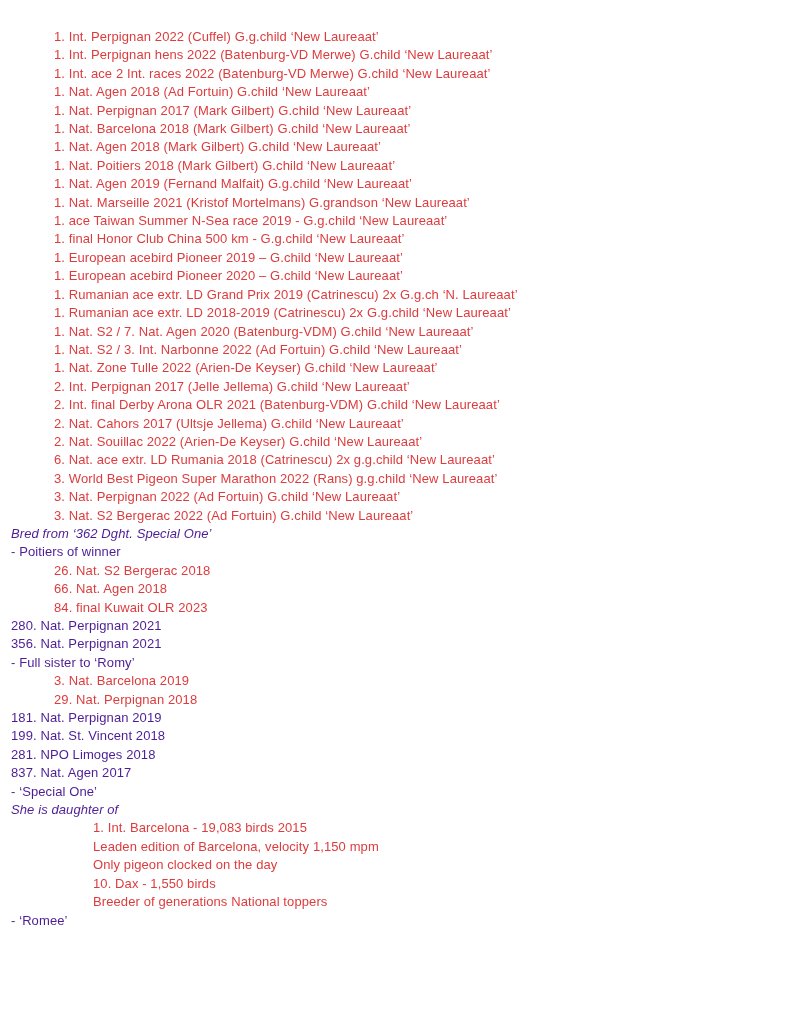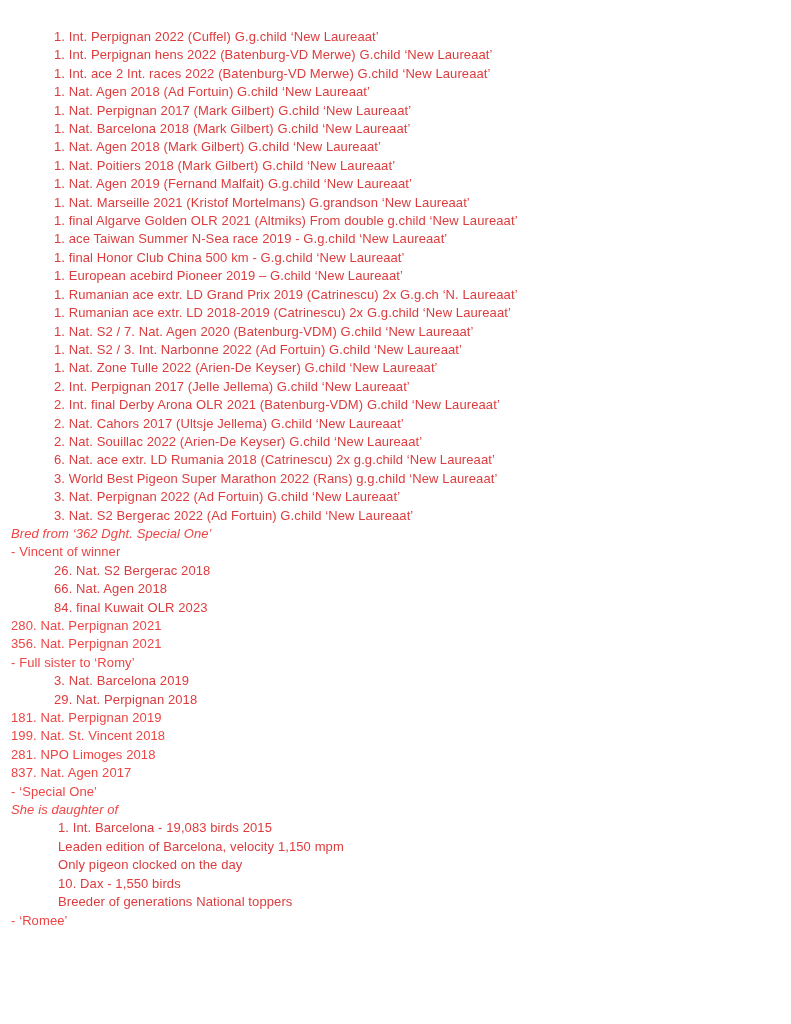--- a/index.html
+++ b/index.html
@@ -18,58 +18,58 @@
     padding-top: 28px;
     overflow: hidden;
   }
   .line {
     line-height: 18.4px;
     white-space: pre;
     letter-spacing: 0.1px;
   }
   .indent-1 { padding-left: 38px; }
   .indent-2 { padding-left: 54px; }
-  .indent-3 { padding-left: 58px; }
+  .indent-3 { padding-left: 93px; }
   .color-red  { color: #dd3c3e; }
-  .color-dark { color: #ef4444; padding-left: 11px; }
+  .color-dark { color: #4c1d95; padding-left: 11px; }
   .style-italic { font-style: italic; }
 </style>
 </head>
 <body>
 
 <div id="document-page">
     <div class="line indent-2 color-red">1. Int. Perpignan 2022 (Cuffel) G.g.child ‘New Laureaat’</div>
     <div class="line indent-2 color-red">1. Int. Perpignan hens 2022 (Batenburg-VD Merwe) G.child ‘New Laureaat’</div>
     <div class="line indent-2 color-red">1. Int. ace 2 Int. races 2022 (Batenburg-VD Merwe) G.child ‘New Laureaat’</div>
     <div class="line indent-2 color-red">1. Nat. Agen 2018 (Ad Fortuin) G.child ‘New Laureaat’</div>
     <div class="line indent-2 color-red">1. Nat. Perpignan 2017 (Mark Gilbert) G.child ‘New Laureaat’</div>
     <div class="line indent-2 color-red">1. Nat. Barcelona 2018 (Mark Gilbert) G.child ‘New Laureaat’</div>
     <div class="line indent-2 color-red">1. Nat. Agen 2018 (Mark Gilbert) G.child ‘New Laureaat’</div>
     <div class="line indent-2 color-red">1. Nat. Poitiers 2018 (Mark Gilbert) G.child ‘New Laureaat’</div>
     <div class="line indent-2 color-red">1. Nat. Agen 2019 (Fernand Malfait) G.g.child ‘New Laureaat’</div>
     <div class="line indent-2 color-red">1. Nat. Marseille 2021 (Kristof Mortelmans) G.grandson ‘New Laureaat’</div>
-    <div class="line indent-2 color-red">1. final Algarve Golden OLR 2021 (Altmiks) From double g.child ‘New Laureaat’</div>
     <div class="line indent-2 color-red">1. ace Taiwan Summer N-Sea race 2019 - G.g.child ‘New Laureaat’</div>
     <div class="line indent-2 color-red">1. final Honor Club China 500 km - G.g.child ‘New Laureaat’</div>
     <div class="line indent-2 color-red">1. European acebird Pioneer 2019 – G.child ‘New Laureaat’</div>
+    <div class="line indent-2 color-red">1. European acebird Pioneer 2020 – G.child ‘New Laureaat’</div>
     <div class="line indent-2 color-red">1. Rumanian ace extr. LD Grand Prix 2019 (Catrinescu) 2x G.g.ch ‘N. Laureaat’</div>
     <div class="line indent-2 color-red">1. Rumanian ace extr. LD 2018-2019 (Catrinescu) 2x G.g.child ‘New Laureaat’</div>
     <div class="line indent-2 color-red">1. Nat. S2 / 7. Nat. Agen 2020 (Batenburg-VDM) G.child ‘New Laureaat’</div>
     <div class="line indent-2 color-red">1. Nat. S2 / 3. Int. Narbonne 2022 (Ad Fortuin) G.child ‘New Laureaat’</div>
     <div class="line indent-2 color-red">1. Nat. Zone Tulle 2022 (Arien-De Keyser) G.child ‘New Laureaat’</div>
     <div class="line indent-2 color-red">2. Int. Perpignan 2017 (Jelle Jellema) G.child ‘New Laureaat’</div>
     <div class="line indent-2 color-red">2. Int. final Derby Arona OLR 2021 (Batenburg-VDM) G.child ‘New Laureaat’</div>
     <div class="line indent-2 color-red">2. Nat. Cahors 2017 (Ultsje Jellema) G.child ‘New Laureaat’</div>
     <div class="line indent-2 color-red">2. Nat. Souillac 2022 (Arien-De Keyser) G.child ‘New Laureaat’</div>
     <div class="line indent-2 color-red">6. Nat. ace extr. LD Rumania 2018 (Catrinescu) 2x g.g.child ‘New Laureaat’</div>
     <div class="line indent-2 color-red">3. World Best Pigeon Super Marathon 2022 (Rans) g.g.child ‘New Laureaat’</div>
     <div class="line indent-2 color-red">3. Nat. Perpignan 2022 (Ad Fortuin) G.child ‘New Laureaat’</div>
     <div class="line indent-2 color-red">3. Nat. S2 Bergerac 2022 (Ad Fortuin) G.child ‘New Laureaat’</div>
     <div class="line indent-1 color-dark style-italic">Bred from ‘362 Dght. Special One’</div>
-    <div class="line indent-2 color-dark">- Vincent of winner</div>
+    <div class="line indent-2 color-dark">- Poitiers of winner</div>
     <div class="line indent-2 color-red">26. Nat. S2 Bergerac 2018</div>
     <div class="line indent-2 color-red">66. Nat. Agen 2018</div>
     <div class="line indent-2 color-red">84. final Kuwait OLR 2023</div>
     <div class="line indent-2 color-dark">280. Nat. Perpignan 2021</div>
     <div class="line indent-2 color-dark">356. Nat. Perpignan 2021</div>
     <div class="line indent-2 color-dark">- Full sister to ‘Romy’</div>
     <div class="line indent-2 color-red">3. Nat. Barcelona 2019</div>
     <div class="line indent-2 color-red">29. Nat. Perpignan 2018</div>
     <div class="line indent-2 color-dark">181. Nat. Perpignan 2019</div>
     <div class="line indent-2 color-dark">199. Nat. St. Vincent 2018</div>

